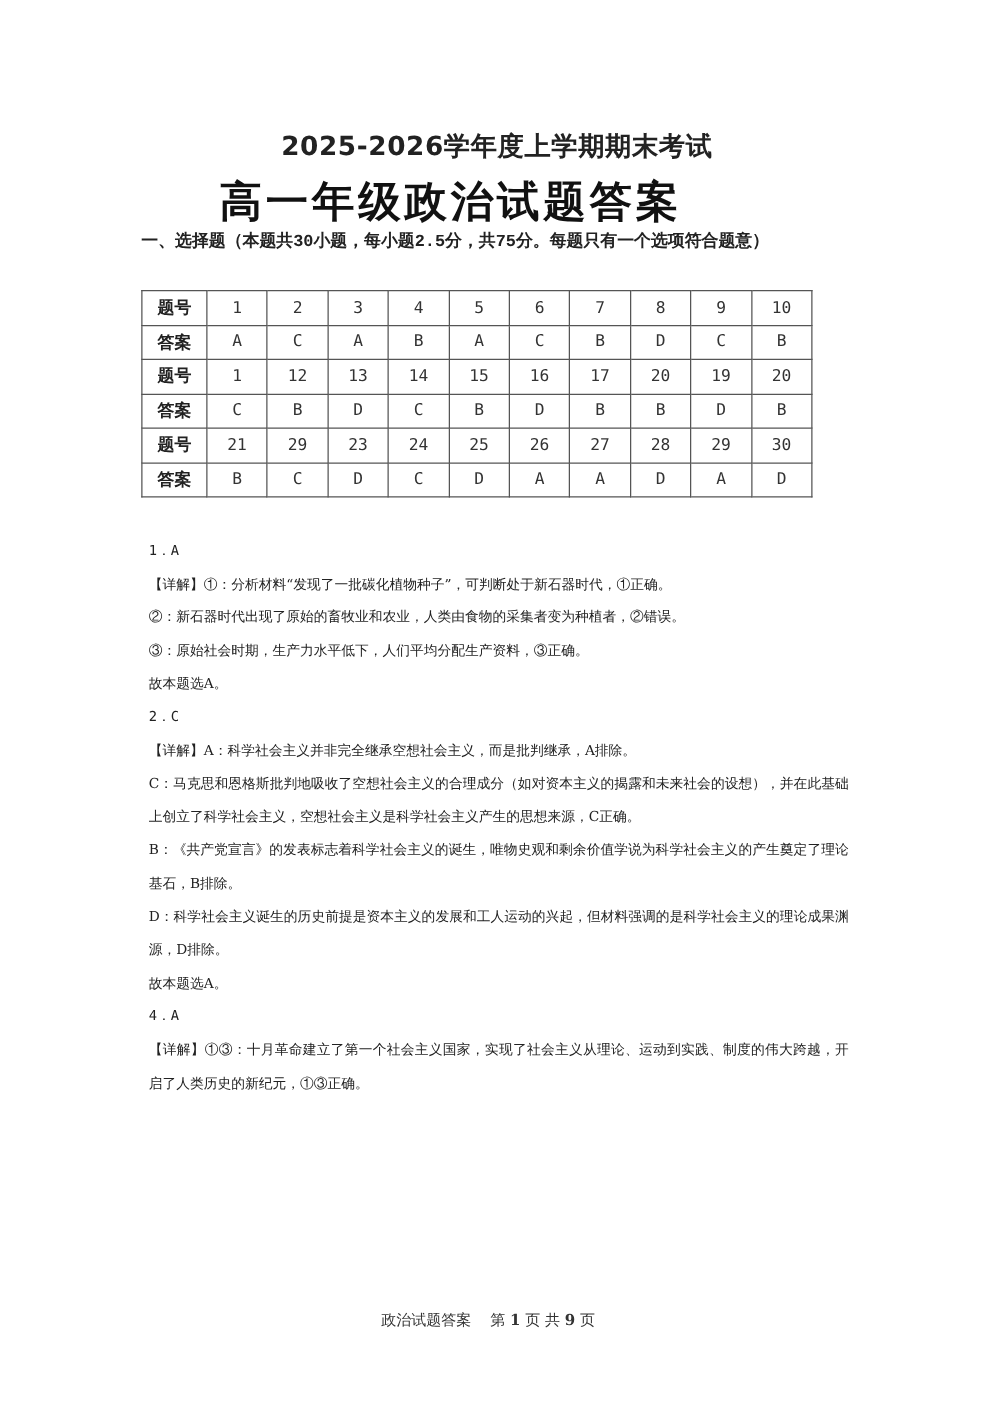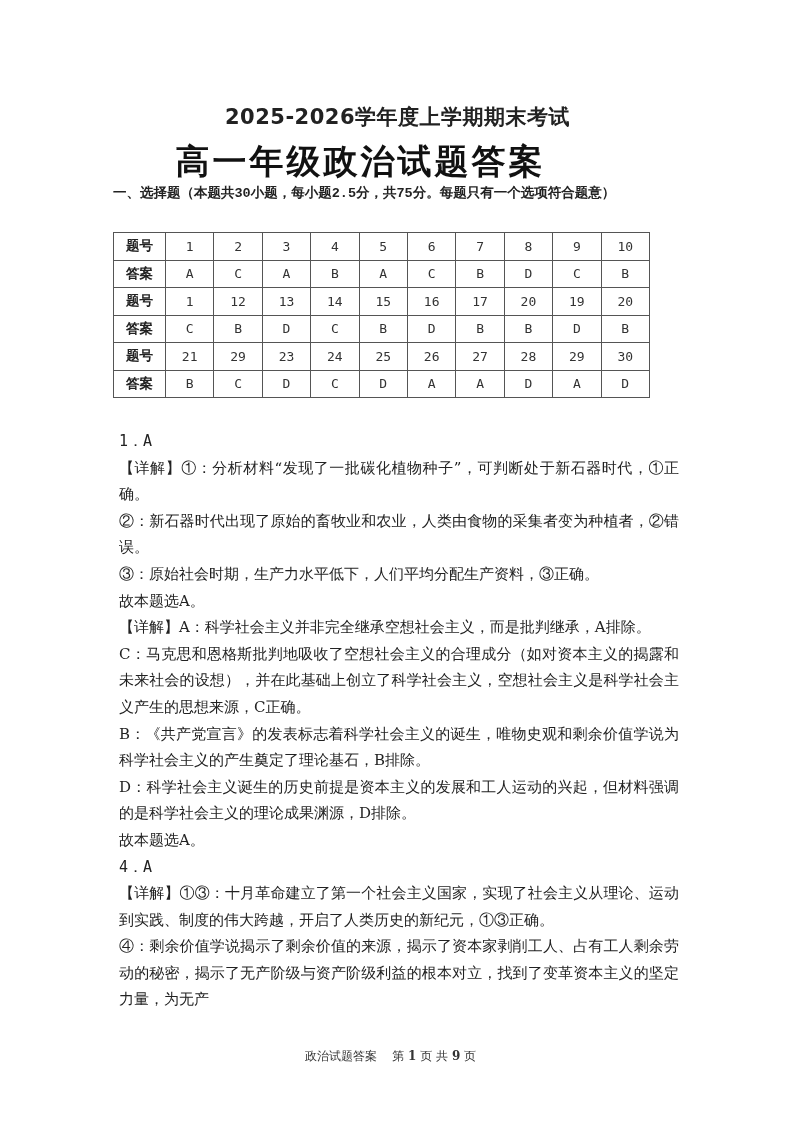--- a/index.html
+++ b/index.html
@@ -72,21 +72,21 @@
       font-weight: bold;
       font-family: "DejaVu Sans", "Liberation Sans", sans-serif;
       font-size: 13.5px;
       color: #222;
     }
     .content {
       position: absolute;
       top: 428px;
       left: 119px;
       width: 560px;
-      font-size: 15px;
+      font-size: 11px;
       line-height: 26.6px;
       color: #222;
     }
     .content p {
       margin: 0;
       text-align: justify;
     }
     .content .qnum {
       font-family: "DejaVu Sans Mono", "Liberation Mono", monospace;
     }
@@ -193,23 +193,23 @@
     </tr>
   </tbody>
 </table>
 
 <div class="content">
   <p class="qnum">1．A</p>
   <p>【详解】①：分析材料“发现了一批碳化植物种子”，可判断处于新石器时代，①正确。</p>
   <p>②：新石器时代出现了原始的畜牧业和农业，人类由食物的采集者变为种植者，②错误。</p>
   <p>③：原始社会时期，生产力水平低下，人们平均分配生产资料，③正确。</p>
   <p>故本题选A。</p>
+  <p class="qnum">2．C</p>
   <p>【详解】A：科学社会主义并非完全继承空想社会主义，而是批判继承，A排除。</p>
   <p>C：马克思和恩格斯批判地吸收了空想社会主义的合理成分（如对资本主义的揭露和未来社会的设想），并在此基础上创立了科学社会主义，空想社会主义是科学社会主义产生的思想来源，C正确。</p>
   <p>B：《共产党宣言》的发表标志着科学社会主义的诞生，唯物史观和剩余价值学说为科学社会主义的产生奠定了理论基石，B排除。</p>
   <p>D：科学社会主义诞生的历史前提是资本主义的发展和工人运动的兴起，但材料强调的是科学社会主义的理论成果渊源，D排除。</p>
   <p>故本题选A。</p>
   <p class="qnum">4．A</p>
   <p>【详解】①③：十月革命建立了第一个社会主义国家，实现了社会主义从理论、运动到实践、制度的伟大跨越，开启了人类历史的新纪元，①③正确。</p>
-  <p>④：剩余价值学说揭示了剩余价值的来源，揭示了资本家剥削工人、占有工人剩余劳动的秘密，揭示了无产阶级与资产阶级利益的根本对立，找到了变革资本主义的坚定力量，为无产</p>
 </div>
 
 <div class="footer"><span>政治试题答案</span>    <span>第</span> <span class="pg">1</span> <span>页 共</span> <span class="pg">9</span> <span>页</span></div>
 
 </body></html>

